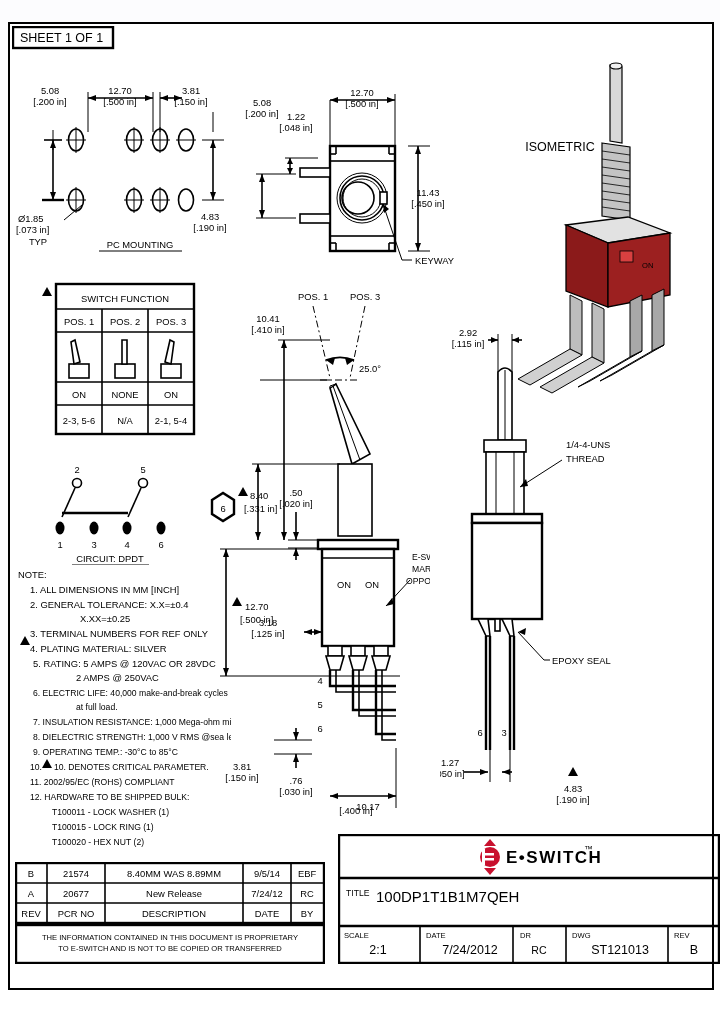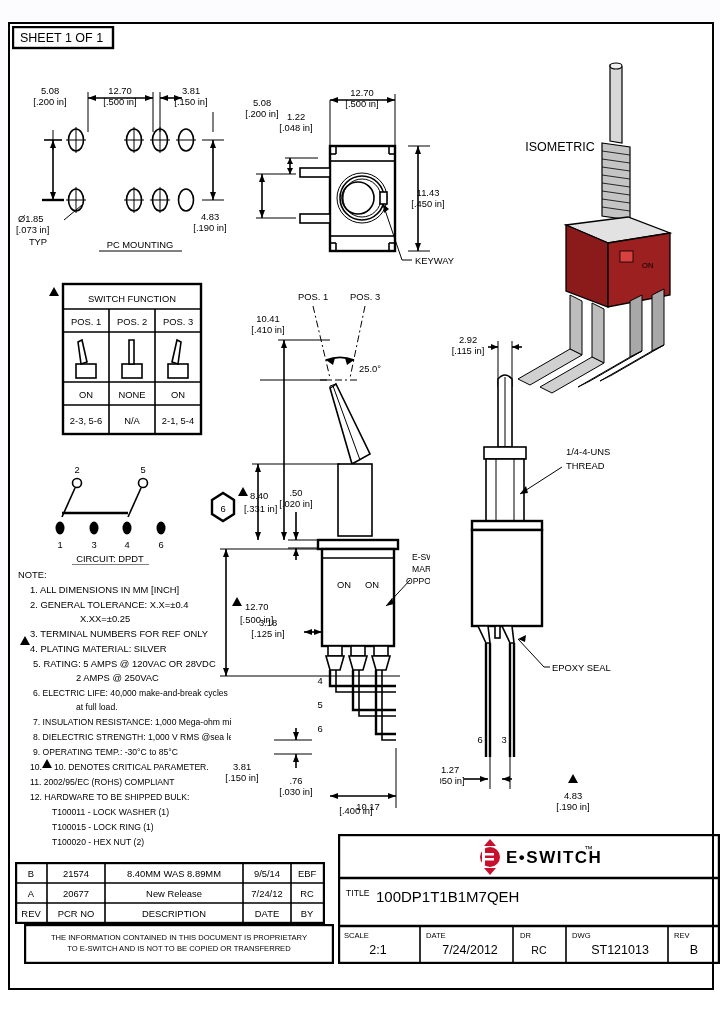--- a/index.html
+++ b/index.html
@@ -214,21 +214,21 @@
         <path d="M122,248 L134,254 L134,308 L122,302 Z" fill="#bdbdbd" stroke="#000" stroke-width="1"></path>
         <path d="M122,302 L134,308 L82,338 L70,332 Z" fill="#d0d0d0" stroke="#000" stroke-width="1"></path>
         <path d="M160,246 L172,240 L172,296 L160,302 Z" fill="#a8a8a8" stroke="#000" stroke-width="1"></path>
         <path d="M160,302 L172,296 L120,326 L108,332 Z" fill="#c4c4c4" stroke="#000" stroke-width="1"></path>
         <path d="M182,240 L194,234 L194,290 L182,296 Z" fill="#a8a8a8" stroke="#000" stroke-width="1"></path>
         <path d="M182,296 L194,290 L142,320 L130,326 Z" fill="#c4c4c4" stroke="#000" stroke-width="1"></path>
       </g>
     </svg>
   </div>
 
-  <div class="abs" style="left:45px;top:282px;">
+  <div class="abs" style="left:38px;top:282px;">
     <svg width="160" height="155">
       <path d="M4,14 l5,-9 l5,9 z" fill="#000"></path>
       <rect x="18" y="2" width="138" height="150" class="ln thick non"></rect>
       <line x1="18" y1="27" x2="156" y2="27" class="ln med"></line>
       <line x1="18" y1="50" x2="156" y2="50" class="ln med"></line>
       <line x1="18" y1="100" x2="156" y2="100" class="ln med"></line>
       <line x1="18" y1="123" x2="156" y2="123" class="ln med"></line>
       <line x1="64" y1="27" x2="64" y2="152" class="ln med"></line>
       <line x1="110" y1="27" x2="110" y2="152" class="ln med"></line>
 
@@ -424,21 +424,21 @@
       <path d="M196,508 l-8,-3 l0,6 z" fill="#000"></path>
       <text x="168" y="522" class="t9 ctr">10.17</text>
     </svg>
   </div>
   <div class="abs" style="left:322px;top:802px;">
     <svg width="70" height="16">
         <text x="34" y="12" class="t9 ctr">[.400 in]</text>
       </svg>
   </div>
 
-  <div class="abs" style="left:440px;top:320px;margin-top:7px;">
+  <div class="abs" style="left:440px;top:320px;">
     <svg width="255" height="500">
 
       <text x="28" y="16" class="t9 ctr">2.92</text>
       <text x="28" y="27" class="t9 ctr">[.115 in]</text>
       <line x1="48" y1="20" x2="58" y2="20" class="ln med"></line>
       <path d="M58,20 l-7,-3 l0,6 z" fill="#000"></path>
       <line x1="72" y1="20" x2="82" y2="20" class="ln med"></line>
       <path d="M72,20 l7,-3 l0,6 z" fill="#000"></path>
       <line x1="58" y1="14" x2="58" y2="60" class="ln thin"></line>
       <line x1="72" y1="14" x2="72" y2="60" class="ln thin"></line>
@@ -518,21 +518,21 @@
       <text x="292" y="35" class="t9 ctr">RC</text>
 
       <text x="16" y="55" class="t9 ctr">REV</text>
       <text x="61" y="55" class="t9 ctr">PCR NO</text>
       <text x="159" y="55" class="t9 ctr">DESCRIPTION</text>
       <text x="252" y="55" class="t9 ctr">DATE</text>
       <text x="292" y="55" class="t9 ctr">BY</text>
     </svg>
   </div>
 
-  <div class="abs" style="left:24px;top:924px;">
+  <div class="abs" style="left:15px;top:924px;">
     <svg width="310" height="40">
       <rect x="1" y="1" width="308" height="38" class="ln thick non"></rect>
       <text x="155" y="16" class="t7 ctr">THE INFORMATION CONTAINED IN THIS DOCUMENT IS PROPRIETARY</text>
       <text x="155" y="27" class="t7 ctr">TO E-SWITCH AND IS NOT TO BE COPIED OR TRANSFERRED</text>
     </svg>
   </div>
 
   <div class="abs" style="left:338px;top:834px;">
     <svg width="382" height="130">
       <rect x="1" y="1" width="380" height="128" class="ln thick non"></rect>

